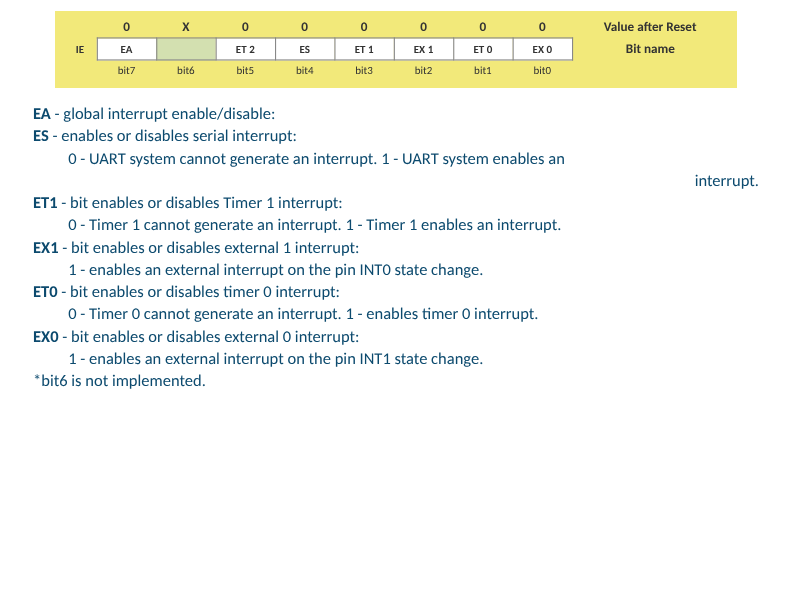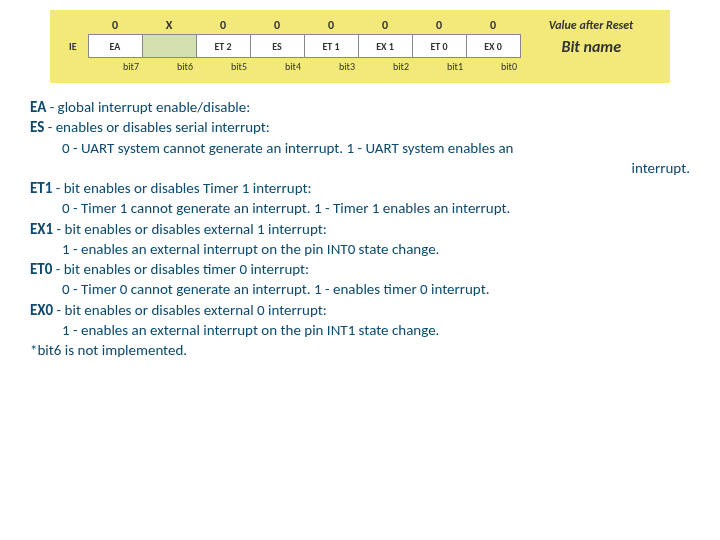--- a/index.html
+++ b/index.html
@@ -37,38 +37,36 @@
     vertical-align: middle;
   }
   .val-row td { font-size: 12px; }
   .side-label {
     font-size: 10px;
     font-weight: normal;
     color: #333;
     text-align: left;
     white-space: nowrap;
     padding-left: 6px;
-    font-style: italic;
   }
   .bit-cell {
     background: #fff;
     border: 1px solid #888;
     font-size: 12px;
     font-weight: bold;
     color: #333;
     width: 54px;
     height: 20px;
   }
   .bit-cell.shaded { background: #d3e0b0; }
   .bitnum-row td {
     font-size: 10px;
     font-weight: normal;
     color: #333;
     padding-top: 2px;
-    text-align: right;
   }
   .desc-list {
     font-size: 15px;
     line-height: 1.35;
     color: #0c4a6e;
   }
   .term { font-weight: bold; }
   .indent1 { padding-left: 32px; }
   .indent2 { padding-left: 54px; text-align: right; }
 </style>
@@ -93,21 +91,21 @@
     <tr>
       <td class="reg-label">IE</td>
       <td class="bit-cell">EA</td>
       <td class="bit-cell shaded"></td>
       <td class="bit-cell">ET 2</td>
       <td class="bit-cell">ES</td>
       <td class="bit-cell">ET 1</td>
       <td class="bit-cell">EX 1</td>
       <td class="bit-cell">ET 0</td>
       <td class="bit-cell">EX 0</td>
-      <td class="side-label" style="font-size:16px;font-weight:bold;">Bit name</td>
+      <td class="side-label" style="font-size:12px;font-weight:bold;">Bit name</td>
     </tr>
     <tr class="bitnum-row">
       <td></td>
       <td>bit7</td>
       <td>bit6</td>
       <td>bit5</td>
       <td>bit4</td>
       <td>bit3</td>
       <td>bit2</td>
       <td>bit1</td>

